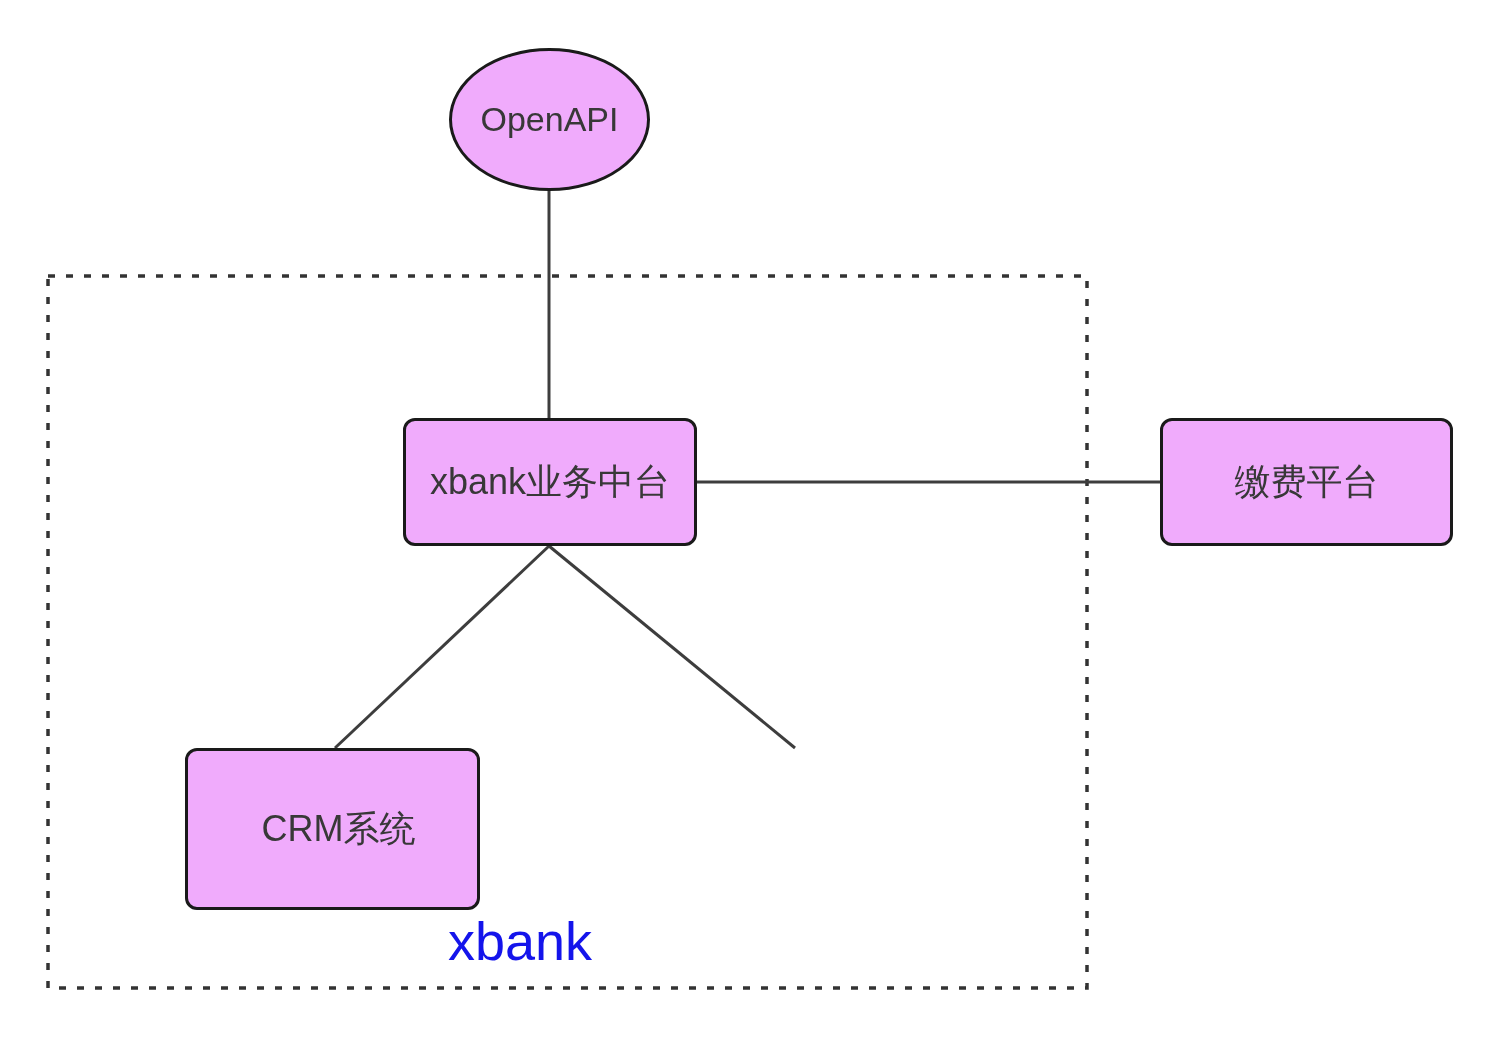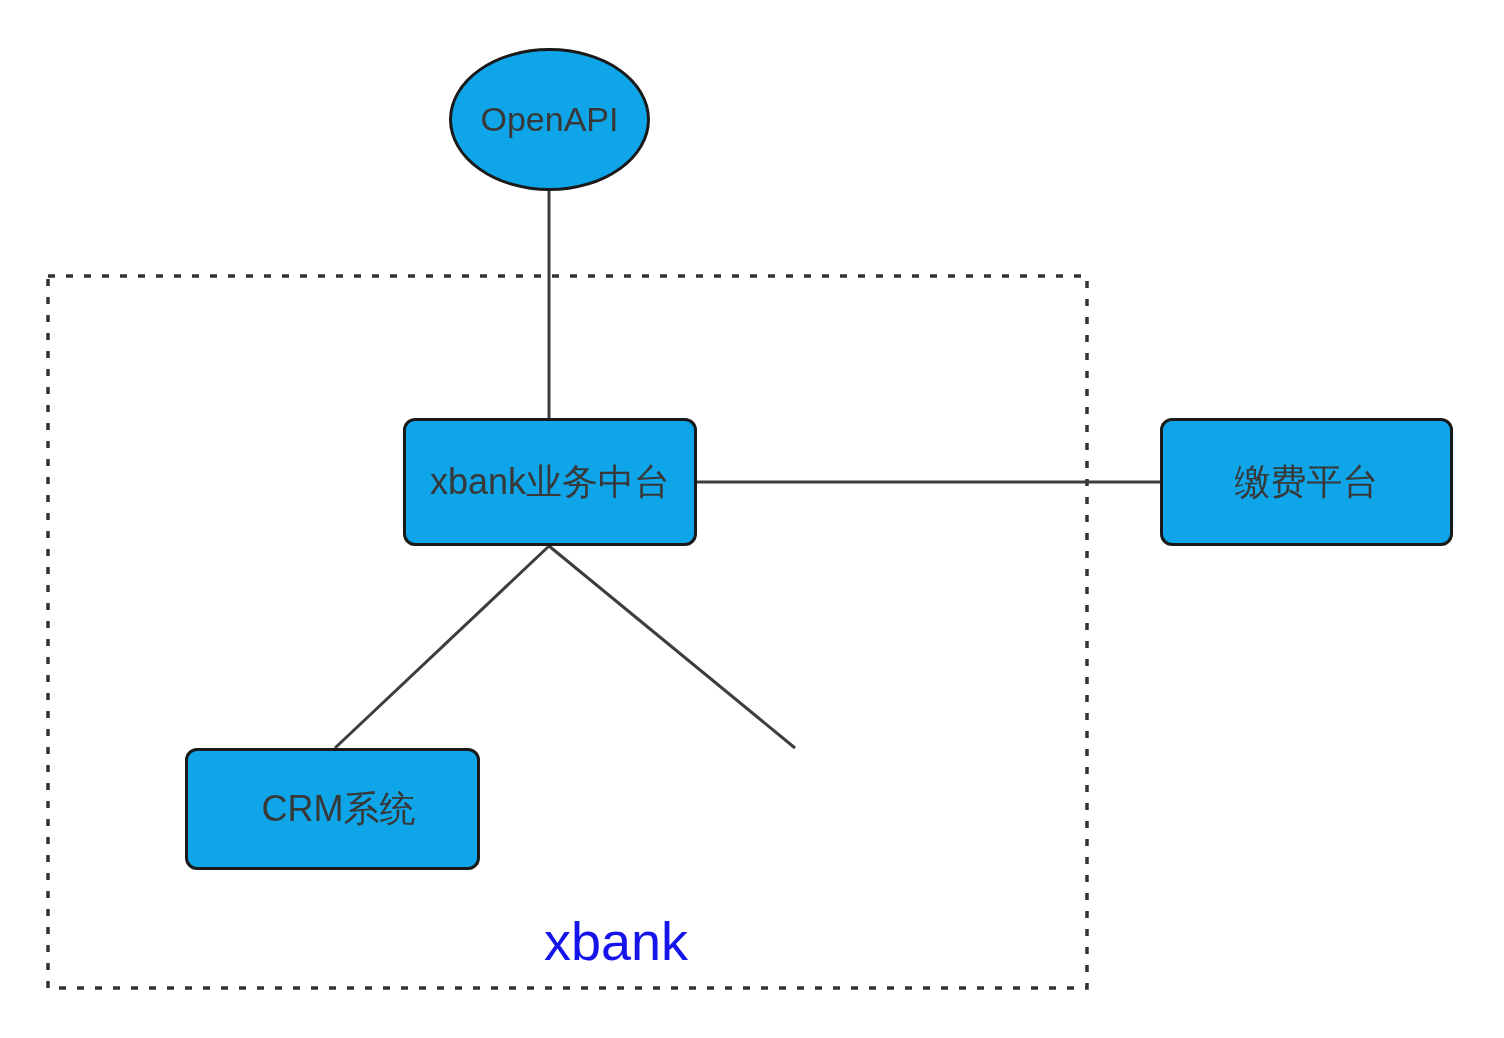--- a/index.html
+++ b/index.html
@@ -36,42 +36,42 @@
     stroke: var(--group-border);
     stroke-width: 3.5;
     stroke-dasharray: 7 11;
   }
 
   .node {
     position: absolute;
     display: flex;
     align-items: center;
     justify-content: center;
-    background: #0ea5e9;
+    background: #f0abfc;
     border: 3.5px solid var(--shape-border);
     color: var(--text);
     font-size: 36px;
     text-align: center;
     white-space: nowrap;
   }
   .node.rect { border-radius: 12px; }
   .node.ellipse { border-radius: 50%; }
 
   .node-openapi  { left: 449px;  top: 48px;  width: 201px; height: 143px; font-size: 34px; }
   .node-platform { left: 403px;  top: 418px; width: 294px; height: 128px; }
   .node-payment  { left: 1160px; top: 418px; width: 293px; height: 128px; }
-  .node-crm      { left: 185px;  top: 748px; width: 295px; height: 122px; padding-left: 12px; }
+  .node-crm      { left: 185px;  top: 748px; width: 295px; height: 162px; padding-left: 12px; }
   .node-account  { left: 650px;  top: 748px; width: 292px; height: 130px; }
 
   .group-label {
     position: absolute;
     left: 448px;
     top: 914px;
     width: 240px;
-    text-align: right;
+    text-align: left;
     font-size: 54px;
     line-height: 1.0;
     color: var(--group-label);
   }
 </style>
 </head>
 <body>
 
 <div class="canvas">
 

